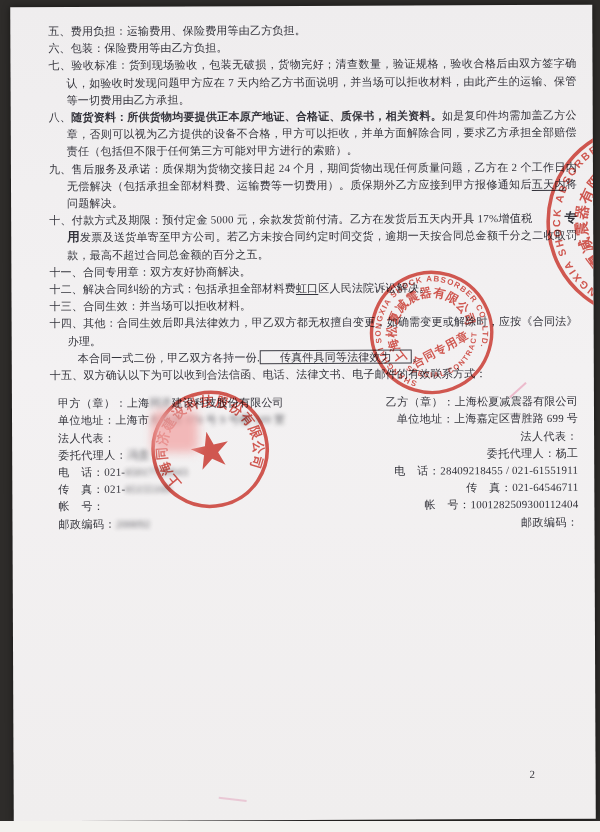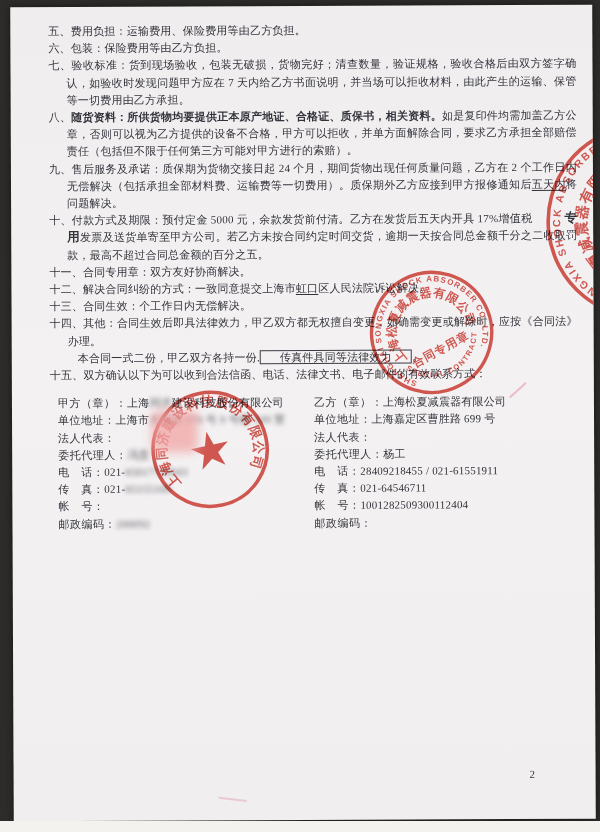--- a/index.html
+++ b/index.html
@@ -27,21 +27,21 @@
     letter-spacing:0.2px;
   }
   .clause{margin:0;padding-left:18px;text-indent:-18px;text-align:justify;}
   .clause.indent{padding-left:28px;text-indent:0;}
   .clause .u{text-decoration:underline;text-underline-offset:2px;}
   .clause .b{font-weight:bold;}
   .clause .bb{font-weight:bold;font-size:12.5px;margin-left:32px;}
   .clause .box{border:1px solid #3c3c44;padding:0 19px;}
   .contacts{display:flex;margin-top:11px;}
   .colA{width:250px;padding-left:8px;box-sizing:border-box;}
-  .colB{flex:1;padding-left:14px;box-sizing:border-box;}
+  .colB{flex:1;padding-left:14px;box-sizing:border-box;text-align:right;}
   .crow{line-height:17.2px;white-space:nowrap;}
   .crow .lab{letter-spacing:0.5px;}
   .rx{filter:blur(2.2px);opacity:0.78;}
   .page-num{
     position:absolute;left:516px;top:763px;
     font-size:11px;color:#3a3a40;
     font-family:"Liberation Serif",serif;
   }
   .seal{position:absolute;mix-blend-mode:multiply;opacity:0.88;}
   .seal svg{display:block;}
@@ -73,22 +73,22 @@
 
   <div class="content">
     <div>
         <p class="clause"><span class="num">五、</span><span>费用负担：运输费用、保险费用等由乙方负担。</span></p>
         <p class="clause"><span class="num">六、</span><span>包装：保险费用等由乙方负担。</span></p>
         <p class="clause"><span class="num">七、</span><span>验收标准：货到现场验收，包装无破损，货物完好；清查数量，验证规格，验收合格后由双方签字确认，如验收时发现问题甲方应在 7 天内给乙方书面说明，并当场可以拒收材料，由此产生的运输、保管等一切费用由乙方承担。</span></p>
         <p class="clause"><span class="num">八、</span><span class="b">随货资料：所供货物均要提供正本原产地证、合格证、质保书，相关资料。</span><span>如是复印件均需加盖乙方公章，否则可以视为乙方提供的设备不合格，甲方可以拒收，并单方面解除合同，要求乙方承担全部赔偿责任（包括但不限于任何第三方可能对甲方进行的索赔）。</span></p>
         <p class="clause"><span class="num">九、</span><span>售后服务及承诺：质保期为货物交接日起 24 个月，期间货物出现任何质量问题，乙方在 2 个工作日内无偿解决（包括承担全部材料费、运输费等一切费用）。质保期外乙方应接到甲方报修通知后</span><span class="u">五天内</span><span>将问题解决。</span></p>
         <p class="clause"><span class="num">十、</span><span>付款方式及期限：预付定金 5000 元，余款发货前付清。乙方在发货后五天内开具 17%增值税</span><span class="bb">专用</span><span>发票及送货单寄至甲方公司。若乙方未按合同约定时间交货，逾期一天按合同总金额千分之二收取罚款，最高不超过合同总金额的百分之五。</span></p>
         <p class="clause"><span class="num">十一、</span><span>合同专用章：双方友好协商解决。</span></p>
-        <p class="clause"><span class="num">十二、</span><span>解决合同纠纷的方式：一致同意提交上海市</span><span class="u">虹口</span><span>区人民法院诉讼解决。</span></p>
-        <p class="clause"><span class="num">十三、</span><span>合同生效：个工作日内无偿解决。</span></p>
+        <p class="clause"><span class="num">十二、</span><span>解决合同纠纷的方式：包括承担全部材料费</span><span class="u">虹口</span><span>区人民法院诉讼解决。</span></p>
+        <p class="clause"><span class="num">十三、</span><span>合同生效：并当场可以拒收材料。</span></p>
         <p class="clause"><span class="num">十四、</span><span>其他：合同生效后即具法律效力，甲乙双方都无权擅自变更，如确需变更或解除时，应按《合同法》办理。</span></p>
         <p class="clause indent"><span class="num"></span><span>本合同一式二份，甲乙双方各持一份.</span><span class="box">传真件具同等法律效力</span><span>。</span></p>
         <p class="clause"><span class="num">十五、</span><span>双方确认以下为可以收到合法信函、电话、法律文书、电子邮件的有效联系方式：</span></p>
       </div>
     <div class="contacts">
       <div class="colA">
           <div class="crow"><span class="lab">甲方（章）：</span><span>上海</span><span class="rx">同济</span><span>建设科技股份有限公司</span></div>
           <div class="crow"><span class="lab">单位地址：</span><span>上海市</span><span class="rx">大连路 970 号 9 号楼 509 室</span></div>
           <div class="crow"><span class="lab">法人代表：</span><span></span></div>
           <div class="crow"><span class="lab">委托代理人：</span><span></span><span class="rx">冯贵</span></div>

